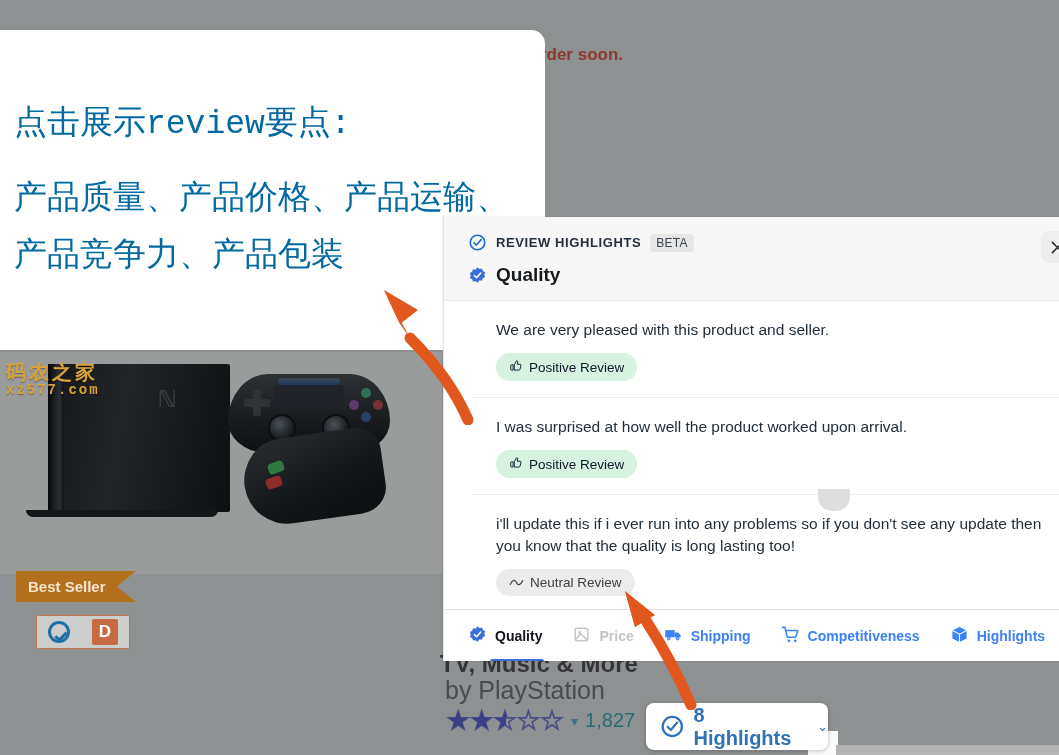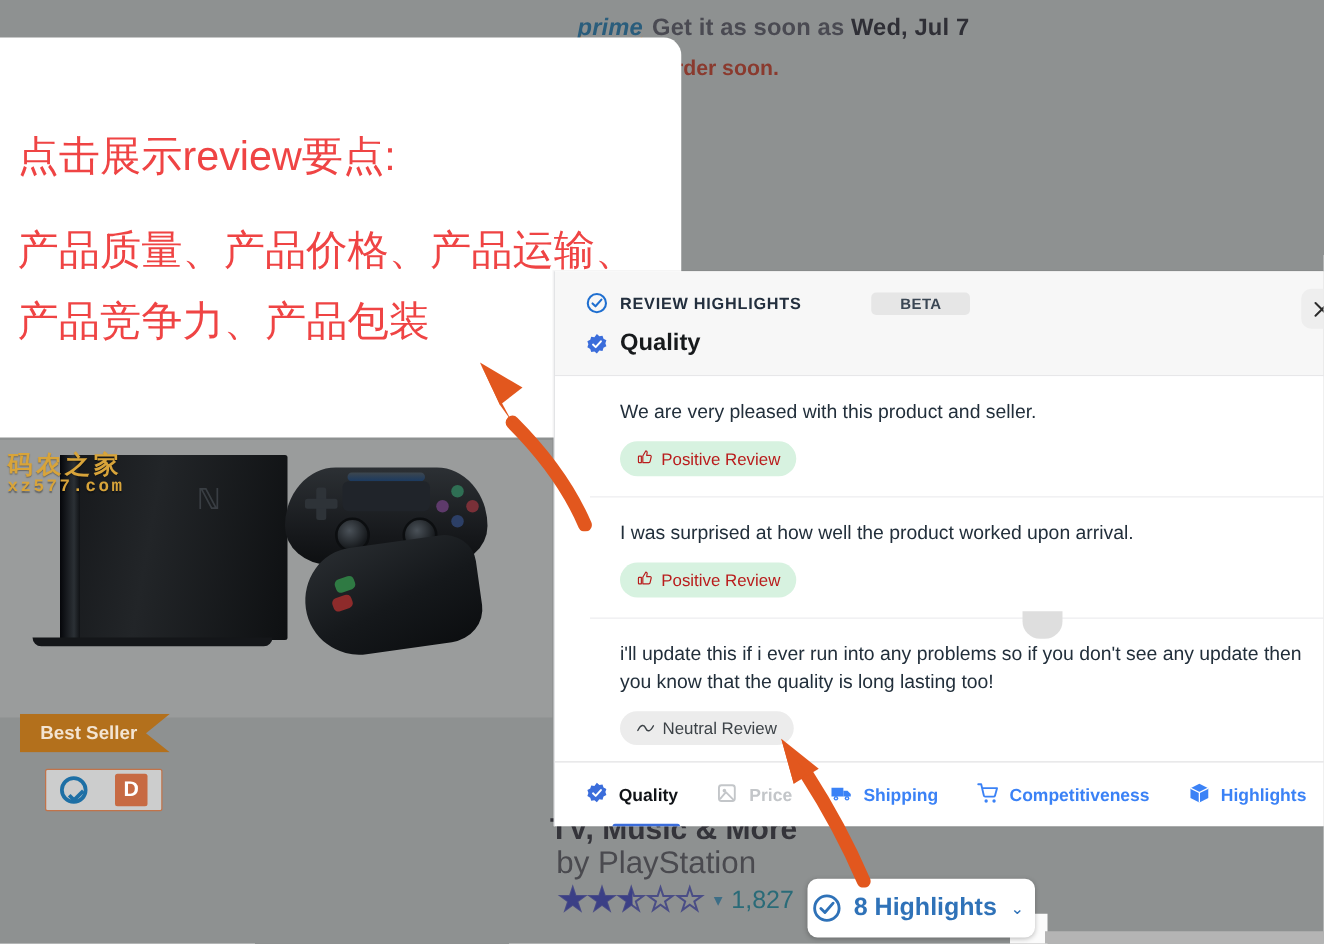--- a/index.html
+++ b/index.html
@@ -111,21 +111,20 @@
   .watermark .cn { font-size: 20px; letter-spacing: 3px; }
   .watermark .en { font-size: 14px; letter-spacing: 2px; font-family:"Liberation Mono", monospace; }
 
   .best-seller {
     position: absolute; left: 16px; top: 571px;
     height: 31px; padding: 0 22px 0 12px;
     background: #b3701c; color: #f3e4d2;
     font-size: 15px; font-weight: 600; line-height: 31px;
     clip-path: polygon(0 0, 100% 0, 84% 50%, 100% 100%, 0 100%);
     width: 120px;
-    text-align: center;
   }
   .cert-box {
     position: absolute; left: 36px; top: 615px;
     width: 94px; height: 34px; border: 1.5px solid #c1734a;
     background: rgba(255,255,255,.55);
     display: flex; align-items: center; justify-content: space-around;
     border-radius: 2px;
   }
   .cert-check { width: 22px; height: 22px; border-radius: 50%;
     border: 3px solid #1d6fa5; position: relative; }
@@ -155,22 +154,22 @@
 
   
   .cn-panel {
     position: absolute; left: 0; top: 30px;
     width: 545px; height: 320px;
     background: #ffffff;
     border-radius: 0 14px 0 0;
     padding: 28px 18px 0 14px;
   }
   .cn-line {
-    font-family: Liberation Sans, sans-serif;
-    font-size: 33px; color: #ef4444; line-height: 1.0;
+    font-family: Liberation Mono, monospace;
+    font-size: 33px; color: #0369a1; line-height: 1.0;
     white-space: nowrap;
   }
   .cn-line.l1 { margin-top: 50px; }
   .cn-line.l2 { margin-top: 42px; }
   .cn-line.l3 { margin-top: 24px; }
 
   
   .modal {
     position: absolute; left: 443px; top: 217px;
     width: 644px; height: 444px;
@@ -186,42 +185,42 @@
     border-bottom: 1px solid #e7e7e9;
     position: relative;
   }
   .rh-row { display: flex; align-items: center; gap: 9px; }
   .rh-label {
     font-size: 13px; font-weight: 700; letter-spacing: .6px;
     color: #232f3e; text-transform: uppercase;
   }
   .beta-pill {
     background: #e6e6e6; color: #3b4754; font-size: 12px;
-    font-weight: 700; padding: 2px 23px; border-radius: 4px; letter-spacing:.3px;margin-left:47px;
+    font-weight: 400; padding: 2px 6px; border-radius: 4px; letter-spacing:.3px;
   }
   .cat-title-row { display:flex; align-items:center; gap:9px; margin-top: 12px; }
   .cat-title { font-size: 19px; font-weight: 700; color: #171a1c; }
   .close-btn {
     position: absolute; right: 14px; top: 14px;
     width: 32px; height: 32px; border-radius: 8px;
     background: #eeeeee; border: none; cursor: pointer;
     display:flex; align-items:center; justify-content:center;
     color: #2b2b2b; font-size: 17px; line-height: 1;
   }
 
   .modal-body { flex: 1; overflow: hidden; position: relative; background:#fff;padding-left:28px; }
   .review-item { padding: 18px 24px 16px 24px; border-bottom: 1px solid #ededef; }
   .review-item:last-child { border-bottom: 1px solid #e2e2e4; }
   .review-text { font-size: 15.5px; color: #222f3b; line-height: 1.42; }
   .tag {
     display: inline-flex; align-items: center; gap: 6px;
     margin-top: 12px; padding: 6px 13px; border-radius: 16px;
     font-size: 13.5px; font-weight: 500;
   }
-  .tag.positive { background: #d7f2e0; color: #b91c1c; }
+  .tag.positive { background: #d7f2e0; color: #0f172a; }
   .tag.neutral  { background: #ececec; color: #3c4247; }
   .tag .ticon { font-size: 13px; line-height:1; }
 
   .modal-footer {
     height: 52px; border-top: 1px solid #e2e2e4;
     display: flex; align-items: center; padding-left: 24px; gap: 30px;
     background: #fff; position: relative;
   }
   .foot-tab {
     display: flex; align-items: center; gap: 8px;
@@ -238,21 +237,21 @@
 
   
   .badge-check { width:19px; height:19px; flex:none; }
 
   
   .highlights-btn {
     position: absolute; left: 646px; top: 703px;
     width: 182px; height: 47px;
     background: #ffffff; border-radius: 8px;
     display: flex; align-items: center; gap: 9px;
-    padding-left: 3px;
+    padding-left: 14px;
     box-shadow: 0 1px 4px rgba(0,0,0,.25);
     cursor: pointer;
   }
   .hb-text { color: #2f72b8; font-size: 20px; font-weight: 600; }
   .hb-caret { color: #2f72b8; font-size: 13px; margin-left: 2px; }
 
   
   .blob-scroll {
     position:absolute; left:818px; top:489px; width:32px; height:22px;
     background:#dcdcdc; border-radius: 0 0 14px 14px; opacity:.95;
@@ -269,25 +268,20 @@
   
   .arrow-svg { position: absolute; pointer-events: none; }
 </style>
 </head>
 <body>
 
 <div id="root">
 
   <div class="bg-layer">
 
-    <div class="prime-line">
-      <span class="prime-word">prime</span>
-      <span>Get it as soon as</span>
-      <span class="prime-bold">Wed, Jul 7</span>
-    </div>
     <div class="stock-line">stock - order soon.</div>
 
     <div class="product-photo">
       <div class="ps4-console">
         <div class="ps4-logo">ℕ</div>
       </div>
       <div class="ps4-stand"></div>
       <div class="controller">
         <div class="ctrl-body"></div>
         <div class="ctrl-lightbar"></div>

